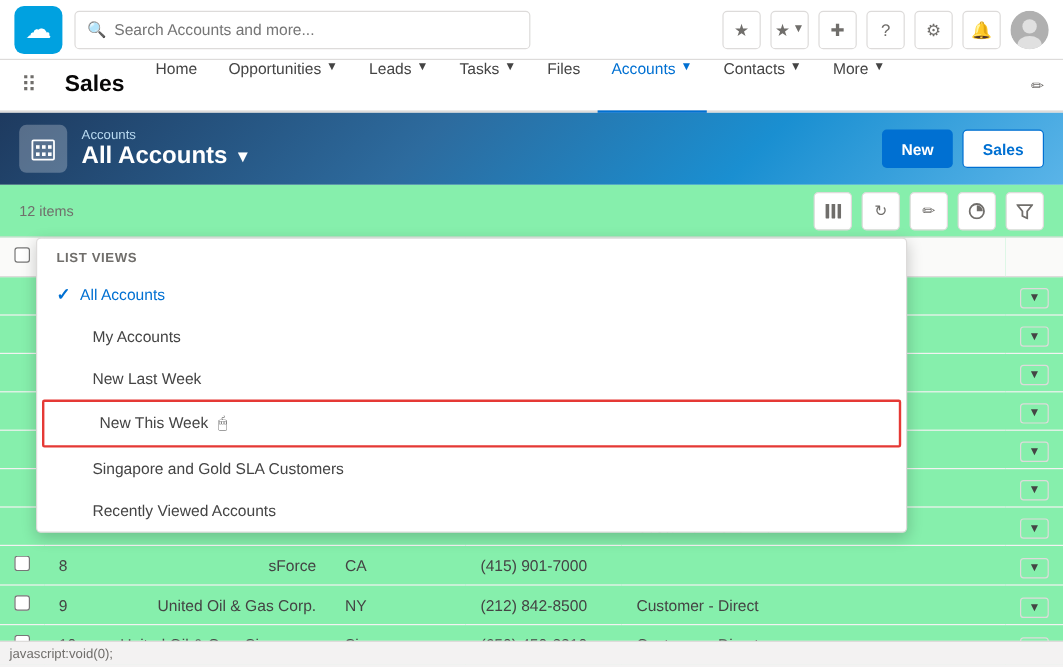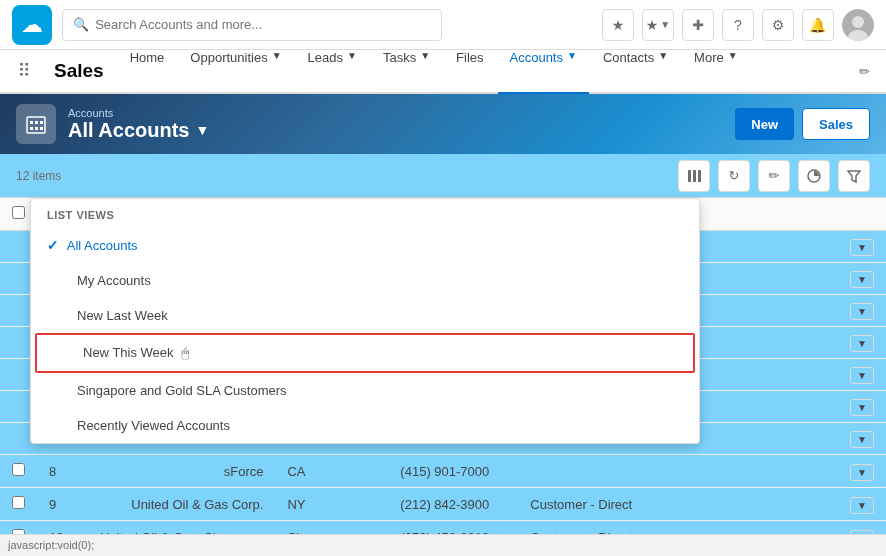--- a/index.html
+++ b/index.html
@@ -138,21 +138,21 @@
     .btn-import {
       background: #fff; color: #0070d2;
       border: 1px solid #0070d2; border-radius: 4px;
       padding: 0 16px; height: 32px;
       font-size: 13px; font-weight: 600;
       cursor: pointer;
     }
 
     
     .content-area {
-      background: #7dd3fc;
+      background: #86efac;
       position: relative;
     }
 
     
     .toolbar {
       display: flex; align-items: center;
       padding: 6px 16px;
       border-bottom: 1px solid #dddbda;
       gap: 8px;
       height: 44px;
@@ -192,21 +192,21 @@
     .row-num { color: #706e6b; font-size: 12px; }
     .link-cell { color: #0070d2; cursor: pointer; text-align: right; }
     .checkbox-cell { width: 24px; }
     .checkbox-cell input { cursor: pointer; }
 
     
     .dropdown-overlay {
       position: absolute;
       top: 0;
       left: 0;
-      width: 670px;
+      width: 726px;
       background: #fff;
       border: 1px solid #dddbda;
       border-radius: 4px;
       box-shadow: 0 4px 12px rgba(0,0,0,0.2);
       z-index: 100;
     }
     .dropdown-header {
       padding: 10px 16px 6px;
       font-size: 11px;
       font-weight: 700;
@@ -457,21 +457,21 @@
           <td>CA</td>
           <td>(415) 901-7000</td>
           <td><span></span></td>
           <td><span style="cursor: pointer; padding: 2px 6px; border: 1px solid rgb(221, 219, 218); border-radius: 3px; font-size: 10px;">▼</span></td>
         </tr>
         <tr>
           <td class="checkbox-cell"><input type="checkbox" style=""></td>
           <td class="row-num">9</td>
           <td class="link-cell">United Oil &amp; Gas Corp.</td>
           <td>NY</td>
-          <td>(212) 842-3900</td>
+          <td>(212) 842-8500</td>
           <td><span>Customer - Direct</span></td>
           <td><span style="cursor: pointer; padding: 2px 6px; border: 1px solid rgb(221, 219, 218); border-radius: 3px; font-size: 10px;">▼</span></td>
         </tr>
         <tr>
           <td class="checkbox-cell"><input type="checkbox" style=""></td>
           <td class="row-num">10</td>
           <td class="link-cell">United Oil &amp; Gas, Singapore</td>
           <td>Singapore</td>
           <td>(650) 450-8810</td>
           <td><span>Customer - Direct</span></td>

